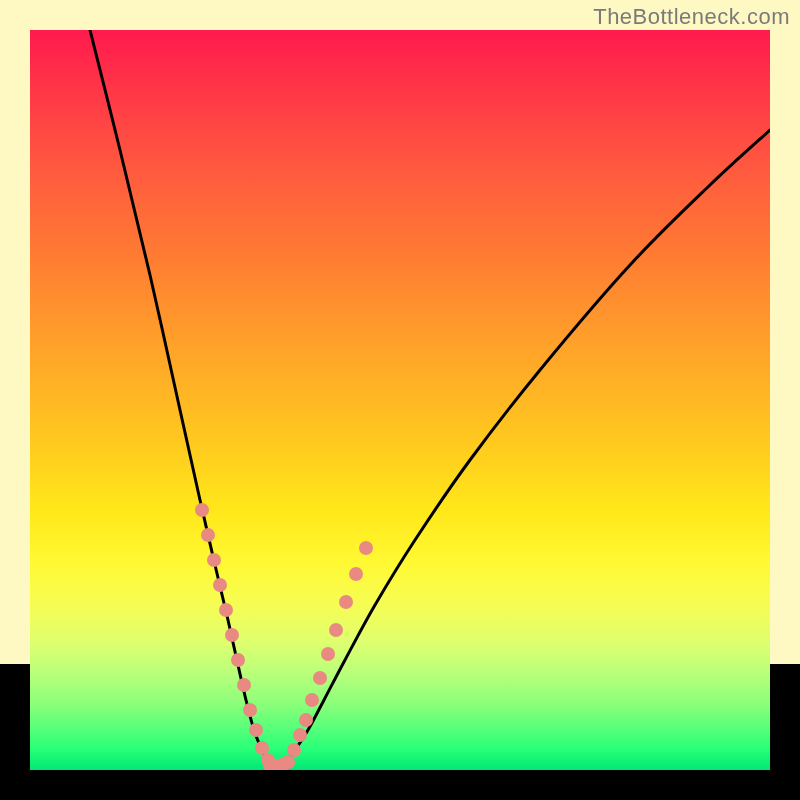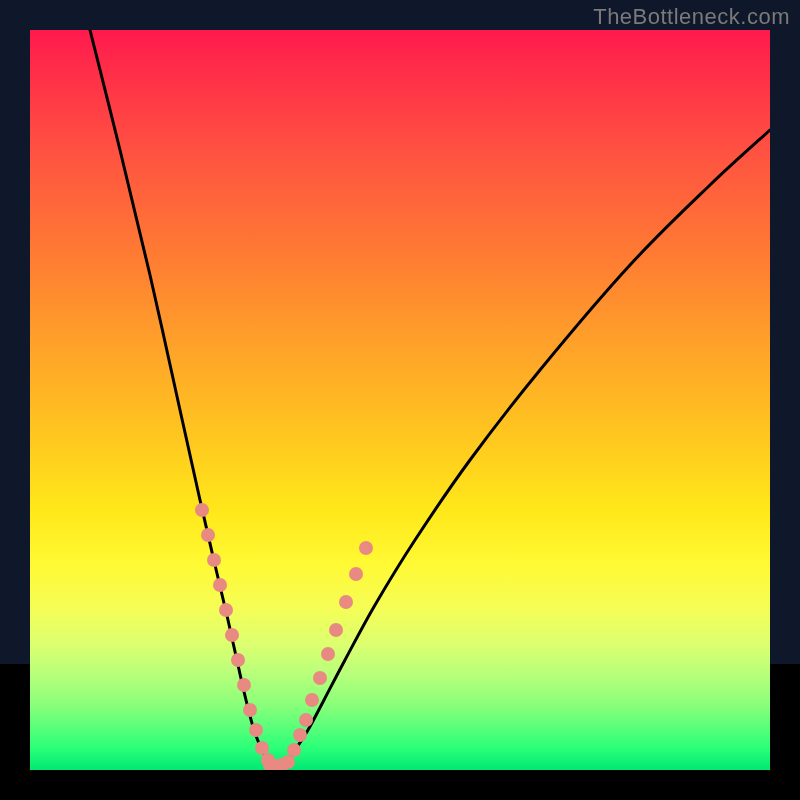--- a/index.html
+++ b/index.html
@@ -10,21 +10,21 @@
     overflow: hidden;
     background: #000;
     font-family: Arial, Helvetica, sans-serif;
   }
   .frame {
     position: absolute;
     top: 0;
     left: 0;
     width: 800px;
     height: 664px;
-    background: #0f172a;
+    background: #fef9c3;
   }
   .plot-area {
     position: absolute;
     top: 30px;
     left: 30px;
     width: 740px;
     height: 740px;
     
     background: linear-gradient(
       to bottom,

